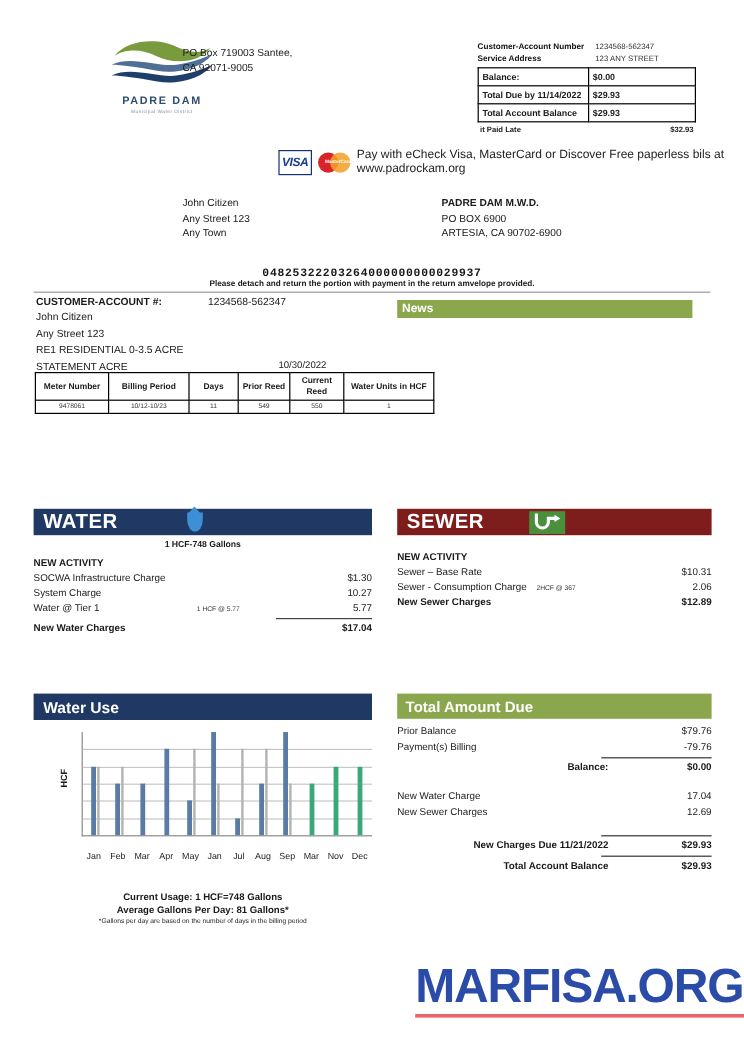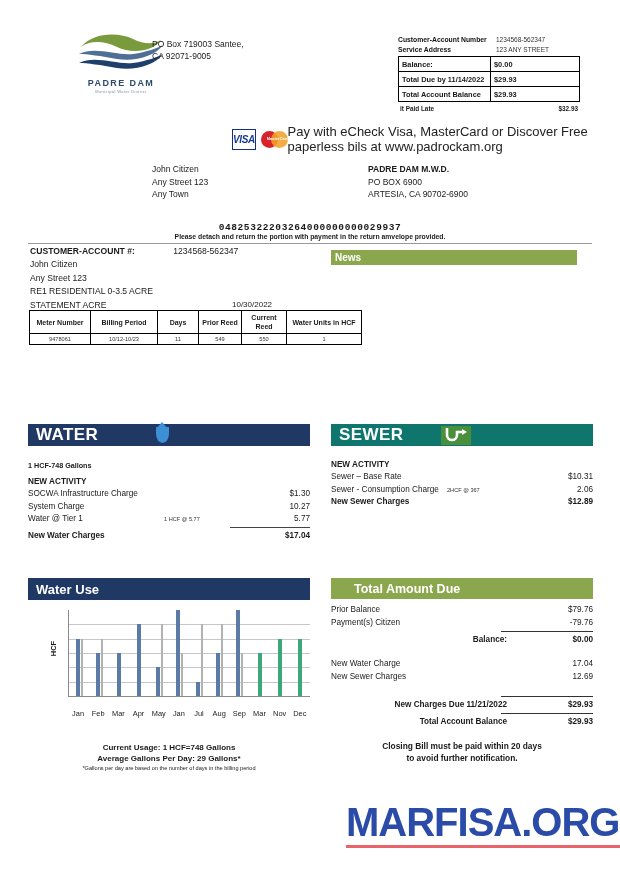--- a/index.html
+++ b/index.html
@@ -4,21 +4,21 @@
 <style>
   html,body{margin:0;padding:0;}
   body{
     width:620px;height:876px;background:#ffffff;
     font-family:"Liberation Sans", sans-serif;
     color:#1a1a1a;position:relative;overflow:hidden;
   }
   .page{position:relative;width:620px;height:876px;}
 
   
-  .logo-wrap{position:absolute;left:77px;top:30px;width:88px;}
+  .logo-wrap{position:absolute;left:91px;top:30px;width:88px;}
   .logo-name{font-size:9px;font-weight:bold;letter-spacing:1.4px;color:#2d4d6b;text-align:center;margin-top:2px;}
   .logo-sub{font-size:4px;letter-spacing:.4px;color:#7d8f9e;text-align:center;margin-top:1px;}
   .ret-addr{position:absolute;left:152px;top:38px;font-size:8.5px;line-height:12px;color:#222;}
 
   
   .acct{position:absolute;left:398px;top:36px;width:182px;font-size:7px;}
   .acct-row{display:flex;justify-content:space-between;align-items:baseline;margin-bottom:3px;}
   .acct-row .lbl{font-weight:bold;font-size:6.8px;color:#111;}
   .acct-row .val{font-size:6.5px;color:#333;width:84px;}
   table.acct-tbl{border-collapse:collapse;width:182px;margin-top:2px;}
@@ -28,21 +28,21 @@
 
   
   .cards{position:absolute;left:232px;top:124px;display:flex;align-items:center;gap:5px;}
   .visa{width:32px;height:19px;border:1px solid #12317a;background:#fff;display:flex;align-items:center;justify-content:center;}
   .visa span{font-size:10px;font-weight:bold;font-style:italic;color:#1a3a8f;letter-spacing:-.4px;}
   .mc{width:34px;height:19px;position:relative;}
   .mc i{position:absolute;top:1px;width:17px;height:17px;border-radius:50%;}
   .mc .r{left:0;background:#d8232a;}
   .mc .y{left:10px;background:#f3a229;opacity:.88;}
   .mc b{position:absolute;left:6px;top:6px;width:22px;text-align:center;font-size:4px;color:#fff;font-weight:bold;z-index:3;}
-  .cards .txt{font-size:13px;color:#222;}
+  .cards .txt{font-size:10px;color:#222;}
 
   
   .mail-l{position:absolute;left:152px;top:163px;font-size:8.5px;line-height:12.5px;}
   .mail-r{position:absolute;left:368px;top:163px;font-size:8.5px;line-height:12.5px;}
   .mail-r .b{font-weight:bold;}
   .ocr{position:absolute;left:0;top:222px;width:620px;text-align:center;font-family:"Liberation Mono",monospace;font-size:9.5px;letter-spacing:.6px;font-weight:bold;}
   .detach{position:absolute;left:0;top:233px;width:620px;text-align:center;font-size:6.8px;font-weight:bold;}
   .divline{position:absolute;left:28px;top:243px;width:564px;border-top:1px solid #999;}
 
   
@@ -57,28 +57,28 @@
 
   
   table.meter{position:absolute;left:29px;top:310px;border-collapse:collapse;}
   table.meter th{border:1px solid #000;font-size:7px;font-weight:bold;padding:2px 3px;line-height:9px;text-align:center;}
   table.meter td{border:1px solid #000;font-size:5.6px;padding:2px 3px;text-align:center;color:#333;}
 
   
   .panel{position:absolute;}
   .panel .bar{height:22px;display:flex;align-items:center;}
   .bar.water{background:#1f3864;}
-  .bar.sewer{background:#0f766e;}
+  .bar.sewer{background:#7f1d1d;}
   .bar h2{margin:0;padding-left:8px;color:#fff;font-size:17px;font-weight:bold;letter-spacing:.4px;}
   .drop{width:13px;height:16px;background:#3d8fd6;margin-left:58px;
         border-radius:0 0 50% 50% / 0 0 60% 60%;position:relative;}
   .drop:before{content:"";position:absolute;left:0;top:-5px;border-left:6.5px solid transparent;border-right:6.5px solid transparent;border-bottom:7px solid #3d8fd6;}
   .pipe{width:30px;height:19px;background:#4a8f3c;margin-left:38px;display:flex;align-items:center;justify-content:center;}
   .pipe svg{display:block;}
-  .hcfnote{text-align:left;font-size:7.2px;font-weight:bold;margin-top:15px;}
+  .hcfnote{text-align:center;font-size:7.2px;font-weight:bold;margin-top:3px;}
   .lines{margin-top:7px;font-size:8.2px;}
   .ln{display:flex;align-items:baseline;margin-bottom:3.4px;}
   .ln .d{flex:1;}
   .ln .mid{width:92px;font-size:5.6px;color:#333;}
   .ln .a{width:54px;text-align:right;}
   .ln.h{font-weight:bold;}
   .ln.tot{font-weight:bold;}
   .rule{height:1px;background:#444;width:80px;margin-left:auto;margin-bottom:3px;}
 
   
@@ -97,21 +97,21 @@
   .bcur.green{background:#3aa87a;}
   .bprev{width:2px;background:#b2b2b2;}
   .xaxis{display:flex;justify-content:space-around;padding-left:40px;margin-top:3px;}
   .xaxis span{width:18px;text-align:center;font-size:7.4px;}
   .chart-foot{text-align:center;margin-top:24px;}
   .chart-foot .l1,.chart-foot .l2{font-size:8px;font-weight:bold;line-height:11px;}
   .chart-foot .l3{font-size:5.6px;margin-top:1px;}
 
   
   .due{position:absolute;left:331px;top:578px;width:262px;}
-  .due-head{height:21px;background:#8ba74d;display:flex;align-items:center;padding-left:16px;}
+  .due-head{height:21px;background:#8ba74d;display:flex;align-items:center;}
   .due-head span{color:#fff;font-size:12.5px;font-weight:bold;padding-left:7px;}
   .due-body{margin-top:6px;font-size:8.2px;}
   .drow{display:flex;align-items:baseline;margin-bottom:4px;}
   .drow .d{flex:1;}
   .drow .a{width:62px;text-align:right;}
   .drow.b{font-weight:bold;}
   .drow.b .d{text-align:right;padding-right:24px;}
   .drule{height:1px;background:#333;width:92px;margin-left:auto;margin-bottom:3px;}
   .gap{height:11px;}
   .closing{text-align:center;font-size:8.4px;font-weight:bold;line-height:12px;margin-top:14px;}
@@ -370,36 +370,36 @@
         <span>Jan</span>
         <span>Jul</span>
         <span>Aug</span>
         <span>Sep</span>
         <span>Mar</span>
         <span>Nov</span>
         <span>Dec</span>
       </div>
     <div class="chart-foot">
       <div class="l1">Current Usage: 1 HCF=748 Gallons</div>
-      <div class="l2">Average Gallons Per Day: 29 Gallons*</div>
+      <div class="l2">Average Gallons Per Day: 81 Gallons*</div>
       <div class="l3">*Gallons per day are based on the number of days in the billing period</div>
     </div>
   </div>
 
   <div class="due">
     <div class="due-head">
       <span>Total Amount Due</span>
     </div>
     <div class="due-body">
       <div class="drow">
         <span class="d">Prior Balance</span>
         <span class="a">$79.76</span>
       </div>
       <div class="drow">
-        <span class="d">Payment(s) Citizen</span>
+        <span class="d">Payment(s) Billing</span>
         <span class="a">-79.76</span>
       </div>
       <div class="drule"></div>
       <div class="drow b">
         <span class="d">Balance:</span>
         <span class="a">$0.00</span>
       </div>
       <div class="gap"></div>
       <div class="drow">
         <span class="d">New Water Charge</span>
@@ -414,24 +414,20 @@
       <div class="drow b">
         <span class="d">New Charges Due 11/21/2022</span>
         <span class="a">$29.93</span>
       </div>
       <div class="drule"></div>
       <div class="drow b">
         <span class="d">Total Account Balance</span>
         <span class="a">$29.93</span>
       </div>
     </div>
-    <div class="closing">
-      <div>Closing Bill must be paid within 20 days</div>
-      <div>to avoid further notification.</div>
-    </div>
   </div>
 
   <div class="wm">
     <div class="t">MARFISA.ORG</div>
     <div class="u"></div>
   </div>
 
 </div>
 
 </body></html>

